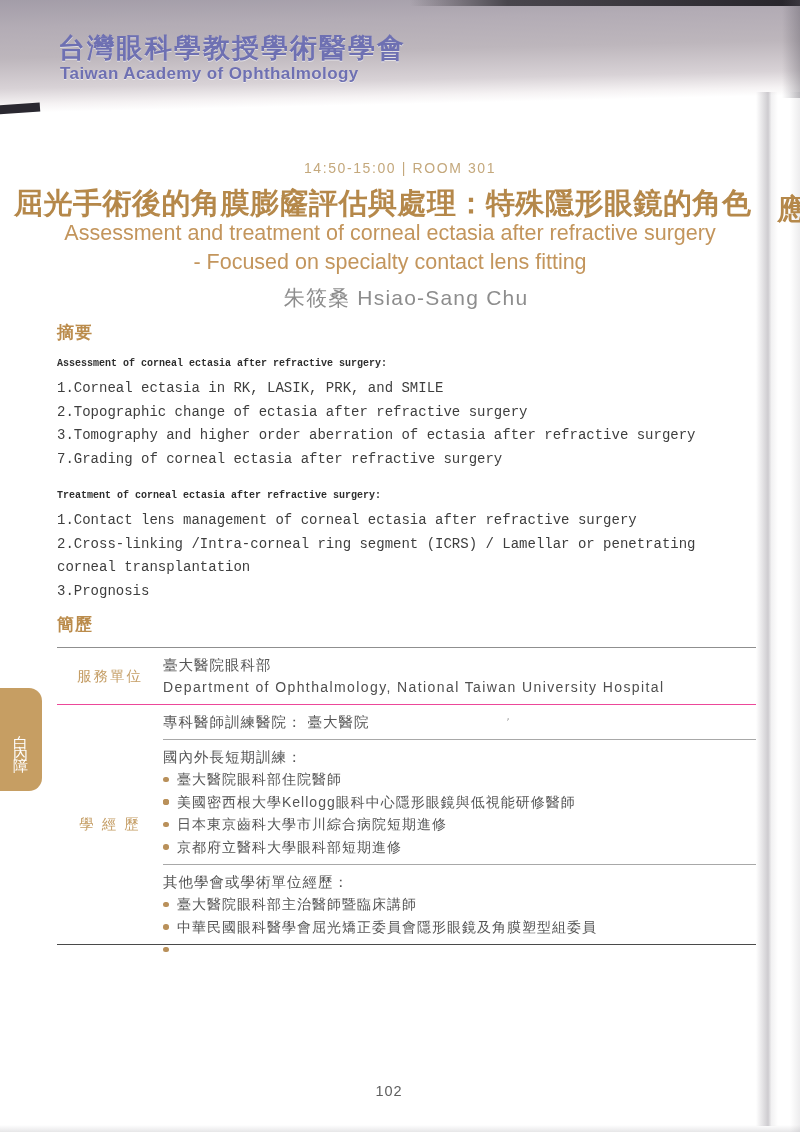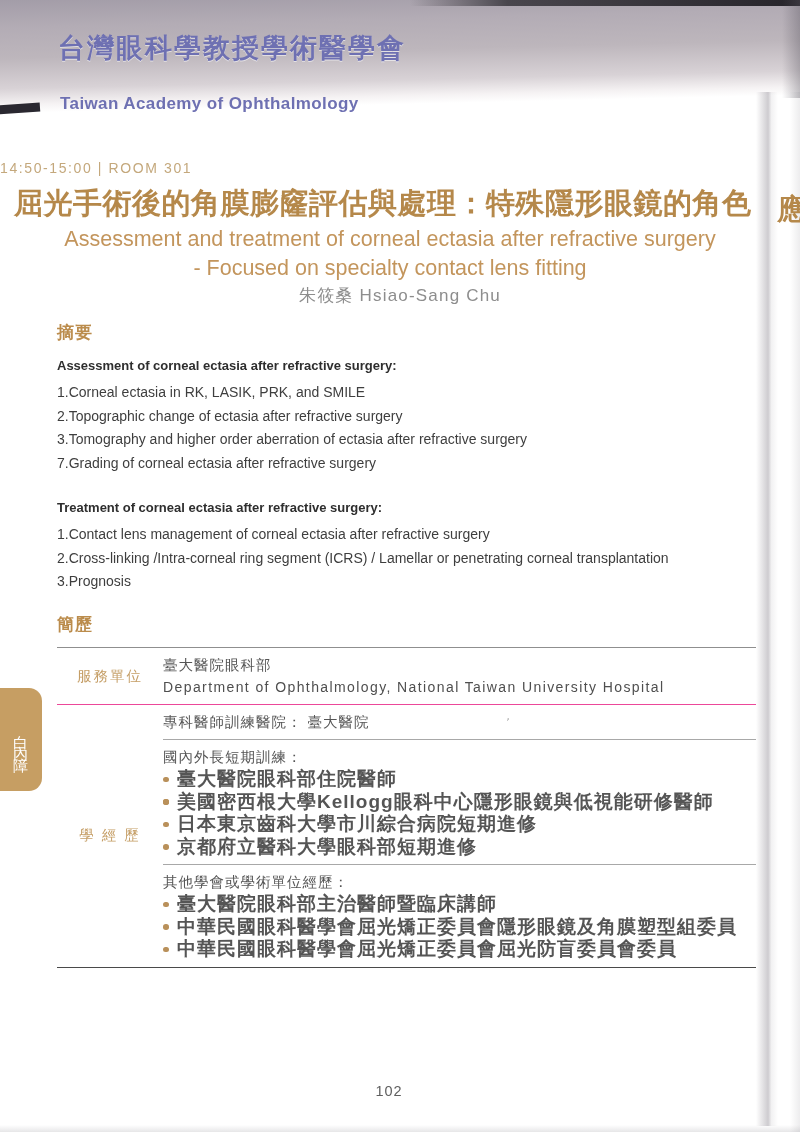--- a/index.html
+++ b/index.html
@@ -49,46 +49,45 @@
   
   .org-zh{
     position:absolute;left:58px;top:30px;
     font-size:27px;font-weight:bold;color:#6e70b2;letter-spacing:2px;
     text-shadow:0 1px 0 rgba(255,255,255,.55);
   }
   .org-en{
     position:absolute;left:60px;top:64px;
     font-size:17px;font-weight:bold;color:#6e70b2;letter-spacing:.4px;
     text-shadow:0 1px 0 rgba(255,255,255,.55);
-    margin-top:30px;
   }
   
   .session{
-    position:absolute;left:0;top:160px;width:800px;text-align:left;
+    position:absolute;left:0;top:160px;width:800px;text-align:center;
     font-size:14px;color:#c4a87c;letter-spacing:1.6px;
   }
   .title-zh{
     position:absolute;left:14px;top:184px;width:748px;margin:0;
     font-size:29px;font-weight:bold;color:#b5884a;letter-spacing:.5px;white-space:nowrap;
   }
   .title-en{
-    position:absolute;left:0;top:225px;width:780px;text-align:center;
+    position:absolute;left:0;top:219px;width:780px;text-align:center;
     font-size:21.5px;color:#c3955c;line-height:29px;
   }
   .speaker{
-    position:absolute;left:10px;top:284px;width:780px;text-align:center;
-    font-size:17px;color:#8d8d8d;letter-spacing:1.2px;
+    position:absolute;left:16px;top:284px;width:780px;text-align:center;
+    font-size:21px;color:#8d8d8d;letter-spacing:1.2px;
   }
   
   .sec-heading{
     font-size:17px;font-weight:bold;color:#bb8c4c;letter-spacing:1px;margin:0;
   }
-  .abstract{position:absolute;left:57px;top:321px;width:660px;}
+  .abstract{position:absolute;left:57px;top:321px;width:660px;font-family:Liberation Mono, monospace;}
   .abstract .sec-heading{margin-bottom:14px;}
-  .ab-title{font-size:13px;font-weight:bold;color:#2e2e2e;margin:6px 0 8px 0;}
+  .ab-title{font-size:10px;font-weight:bold;color:#2e2e2e;margin:0 0 8px 0;}
   .ab-item{font-size:14px;color:#3e3e3e;margin:0;line-height:23.5px;}
   .ab-gap{height:19px;}
   
   .cv{position:absolute;left:57px;top:613px;width:699px;}
   .cv .sec-heading{margin-bottom:11px;}
   .cv-table{border-top:1px solid #8f8f8f;}
   .cv-row{display:flex;border-bottom:1px solid #ec4899;}
   .cv-row:last-child{border-bottom:1.6px solid #4a4a4a;}
   .cv-label{
     flex:0 0 106px;display:flex;align-items:center;justify-content:center;
@@ -96,21 +95,21 @@
   }
   .cv-content{flex:1;padding:6px 0 6px 0;}
   .cv-zh{font-size:14.5px;color:#555;letter-spacing:1px;line-height:22px;}
   .cv-en{font-size:14px;color:#4f4f4f;letter-spacing:1.4px;line-height:22px;}
   .cv-sub{padding:6px 0;}
   .cv-sub + .cv-sub{border-top:1px solid #a8a8a8;}
   .cv-sub-head{font-size:14.5px;color:#555;letter-spacing:1px;line-height:22px;}
   .cv-bullets{list-style:none;margin:0;padding:0;}
   .cv-bullets li{
     position:relative;padding-left:14px;
-    font-size:19px;color:#555;letter-spacing:1px;line-height:22.5px;font-weight:bold;
+    font-size:14px;color:#555;letter-spacing:1px;line-height:22.5px;
   }
   .bullet{
     position:absolute;left:0;top:8.5px;width:5.5px;height:5.5px;border-radius:50%;
     background:#b9905a;display:inline-block;
   }
   
   .side-tab{
     position:absolute;left:0;top:688px;width:42px;height:103px;
     background:#c69e63;border-radius:0 13px 13px 0;
     display:flex;align-items:center;justify-content:center;
@@ -198,21 +197,21 @@
               <li><span class="bullet"></span><span>日本東京齒科大學市川綜合病院短期進修</span></li>
               <li><span class="bullet"></span><span>京都府立醫科大學眼科部短期進修</span></li>
             </ul>
           </div>
 
           <div class="cv-sub">
             <div class="cv-sub-head">其他學會或學術單位經歷：</div>
             <ul class="cv-bullets">
               <li><span class="bullet"></span><span>臺大醫院眼科部主治醫師暨臨床講師</span></li>
               <li><span class="bullet"></span><span>中華民國眼科醫學會屈光矯正委員會隱形眼鏡及角膜塑型組委員</span></li>
-              <li><span class="bullet"></span><span>中華民國眼科醫學會屈光矯正委員會屈光防盲委員會委員</span></li>
+              <li><span class="bullet"></span></li>
             </ul>
           </div>
 
         </div>
       </div>
 
     </div>
   </div>
 
   <div class="side-tab">

